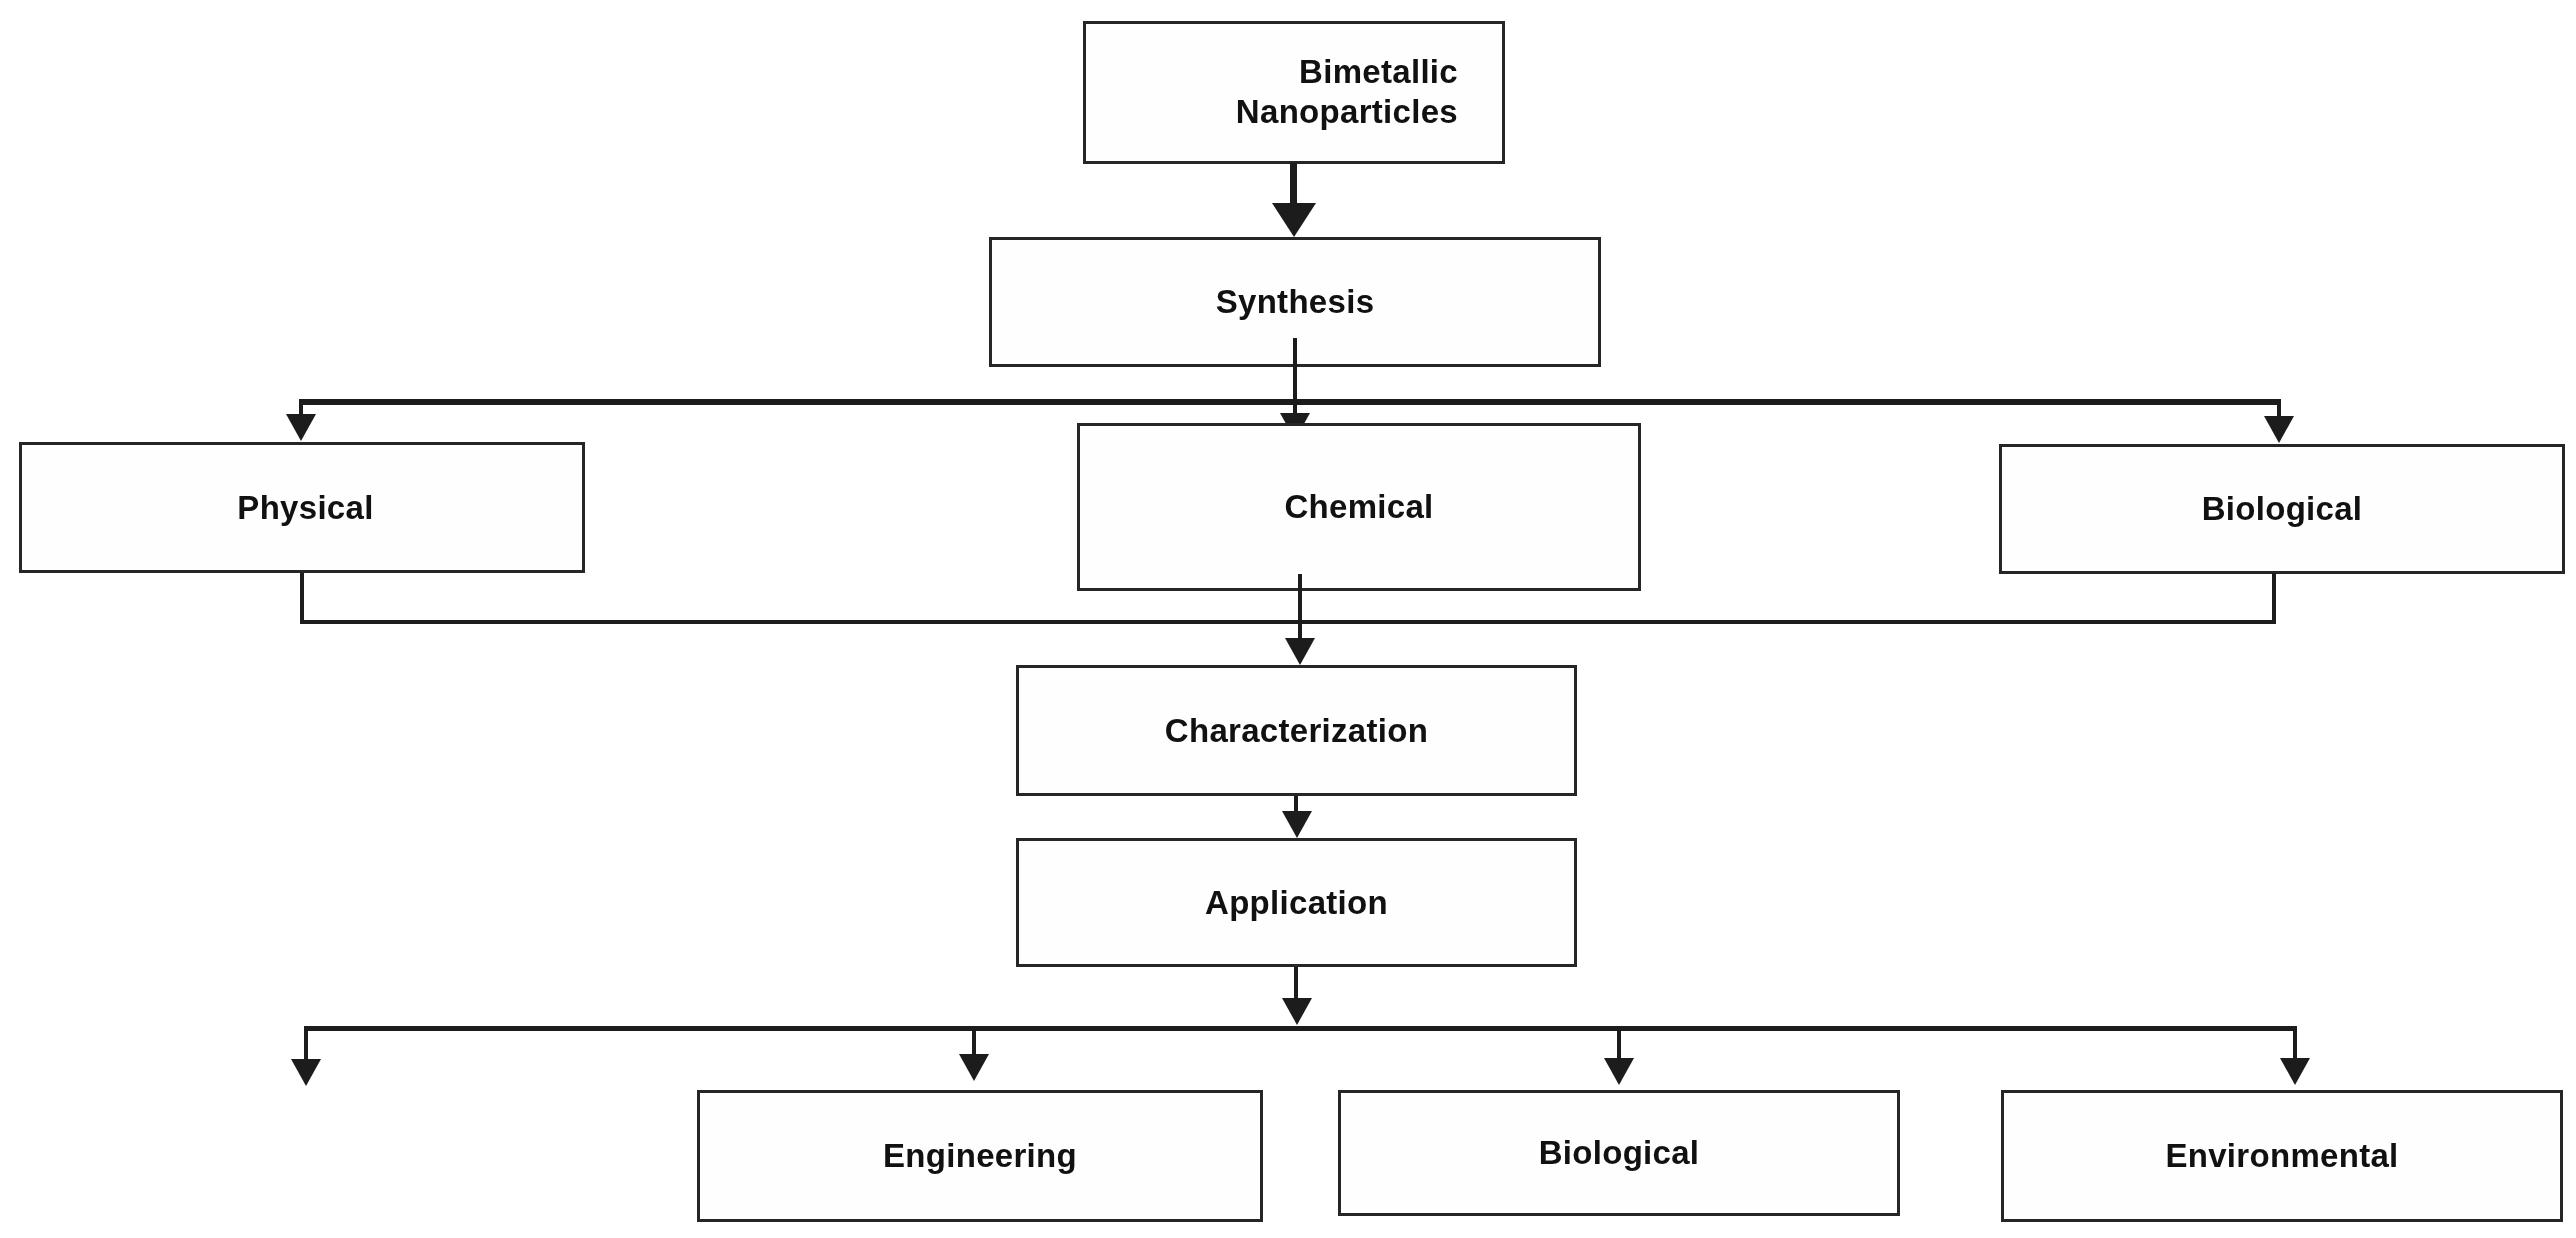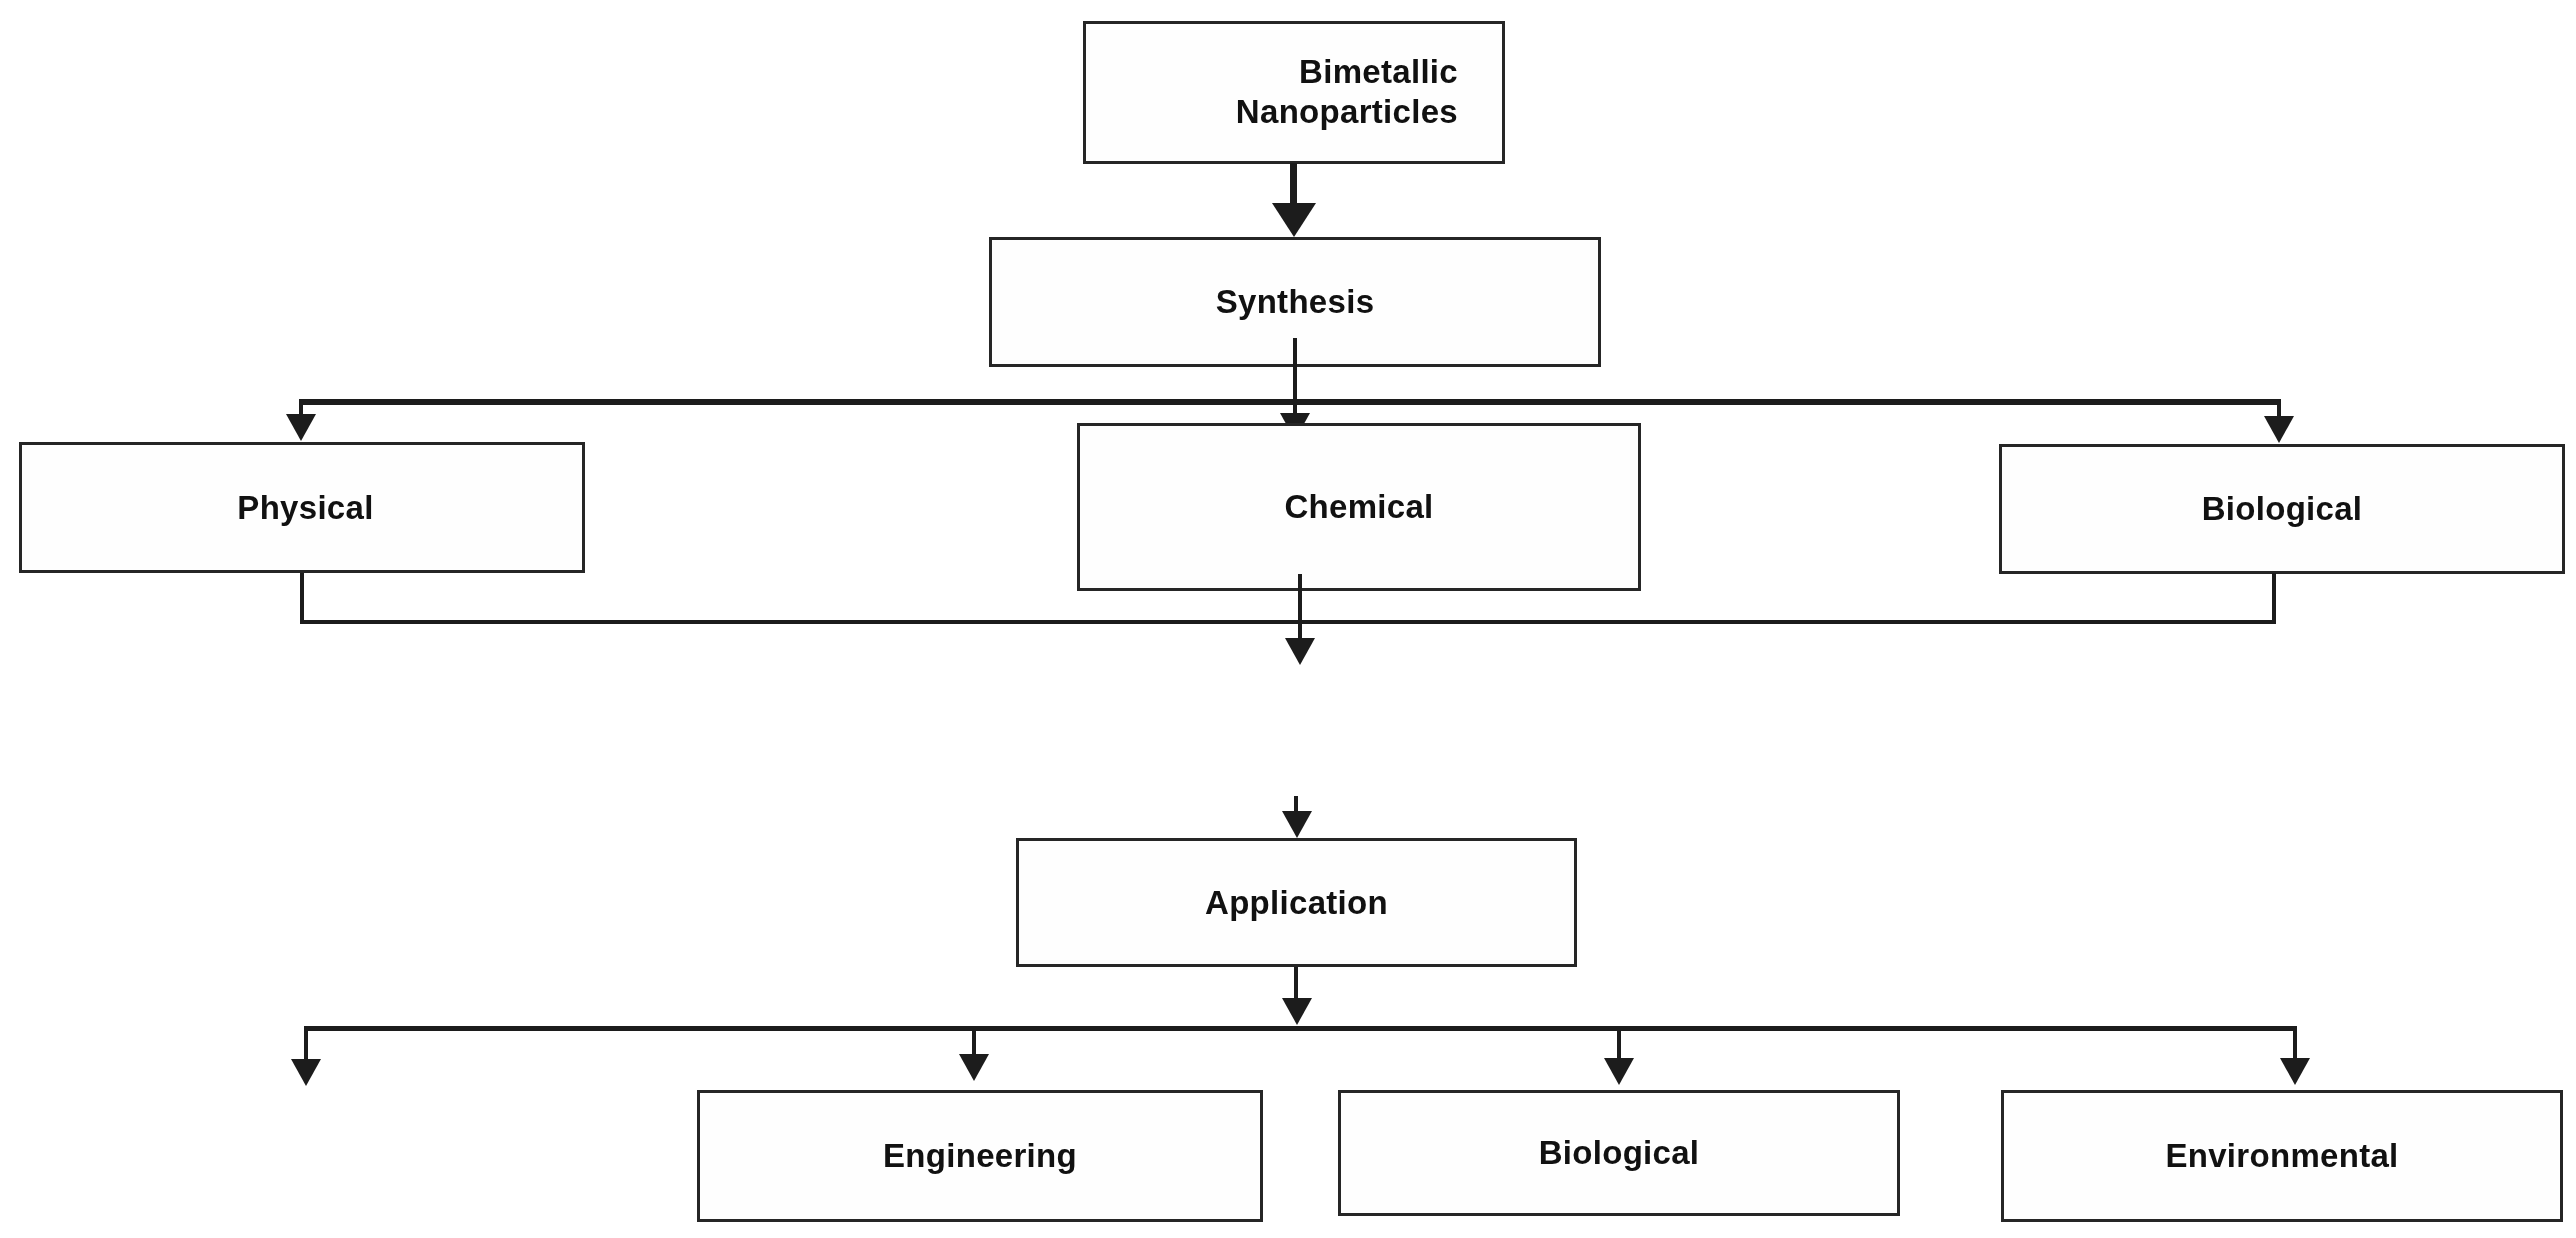--- a/index.html
+++ b/index.html
@@ -80,20 +80,23 @@
   </div>
 
   <div class="vline" style="left:300px; top:573px; width:4.1px; height:51px;"></div>
   <div class="vline" style="left:2272px; top:573px; width:4.1px; height:50px;"></div>
 
   <div class="hline" style="left:300px; top:620px; width:1976px; height:4.1px;"></div>
 
   <div class="vline" style="left:1298px; top:574px; width:4.1px; height:66px;"></div>
   <div class="ah" style="left:1285px; top:638px;"></div>
 
+  <div class="box wide" style="left:1016px; top:665px; width:561px; height:131px;">
+    <span>Characterization</span>
+  </div>
 
   <div class="vline" style="left:1294px; top:796px; width:4.1px; height:15.7px;"></div>
   <div class="ah" style="left:1282px; top:811px;"></div>
 
   <div class="box wide" style="left:1016px; top:838px; width:561px; height:129px;">
     <span>Application</span>
   </div>
 
   <div class="vline" style="left:1294px; top:967px; width:4.1px; height:33px;"></div>
   <div class="ah" style="left:1282px; top:998px;"></div>

